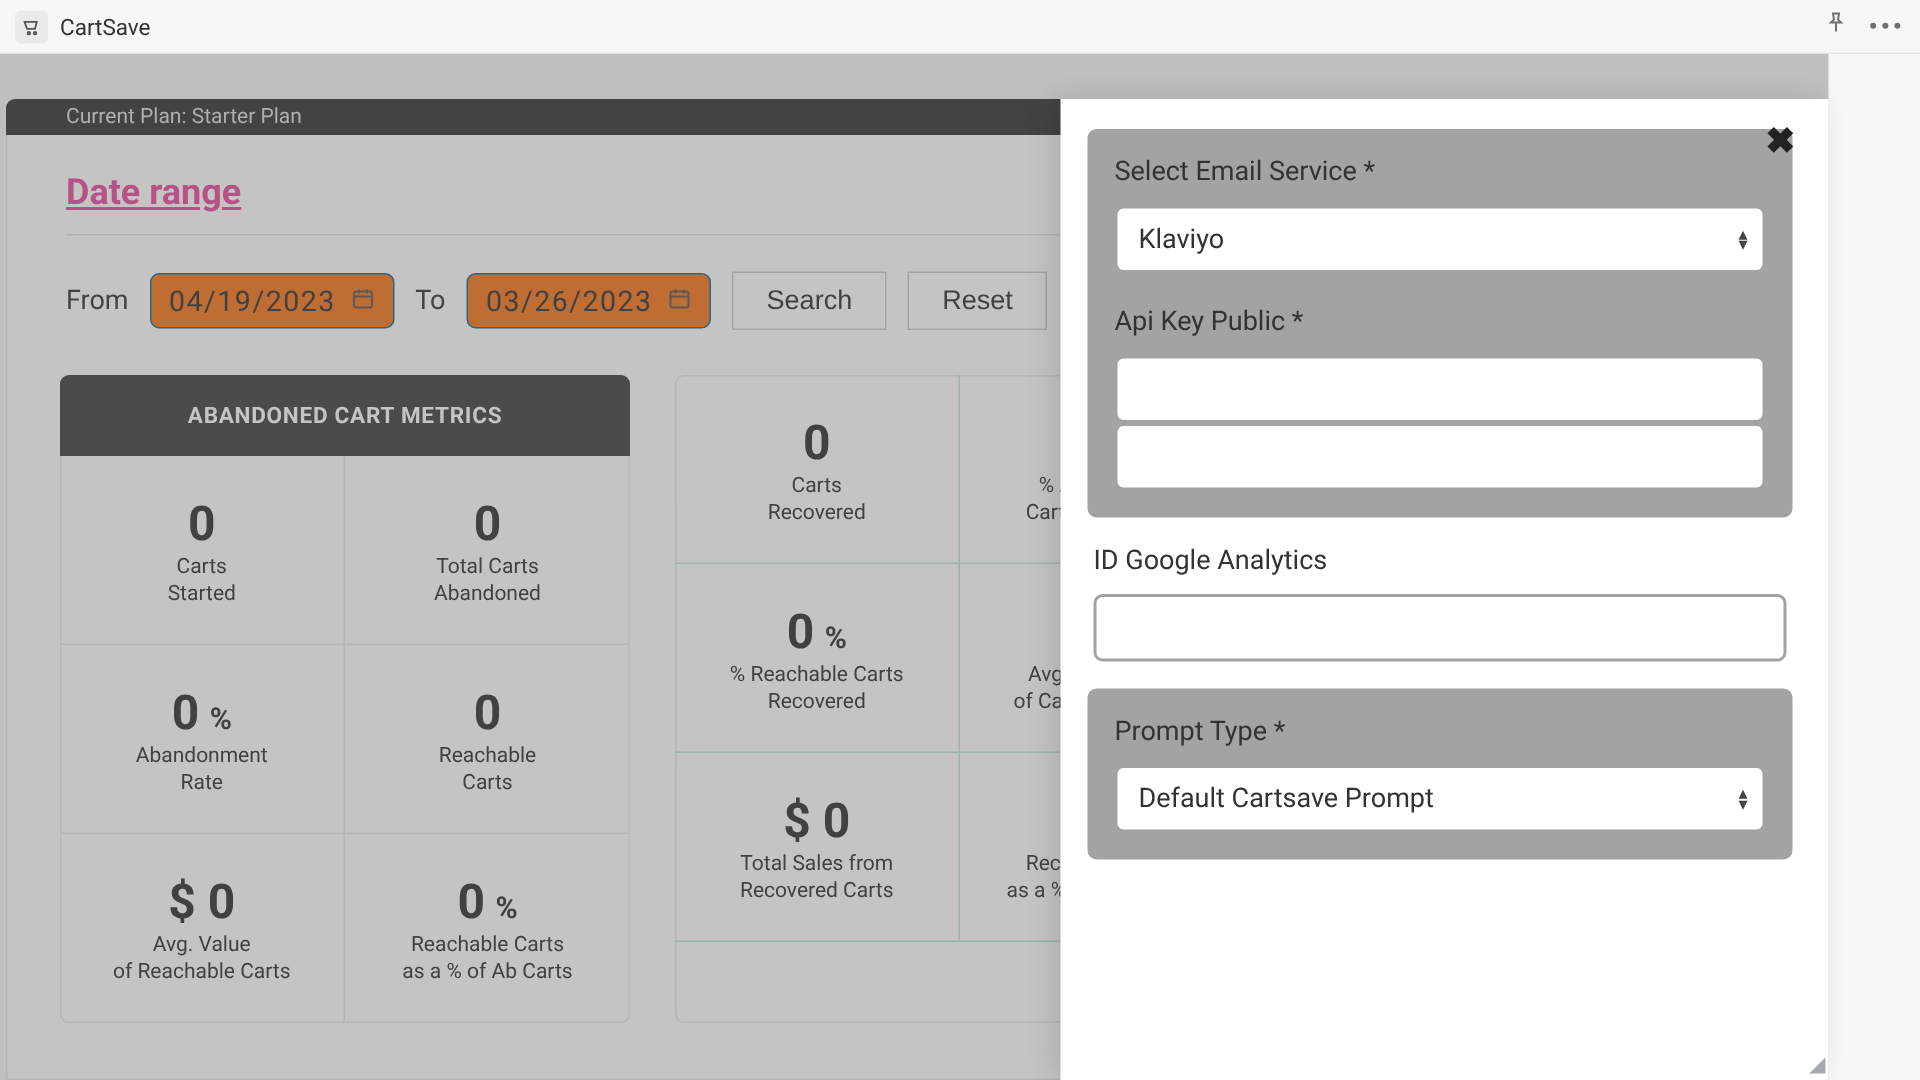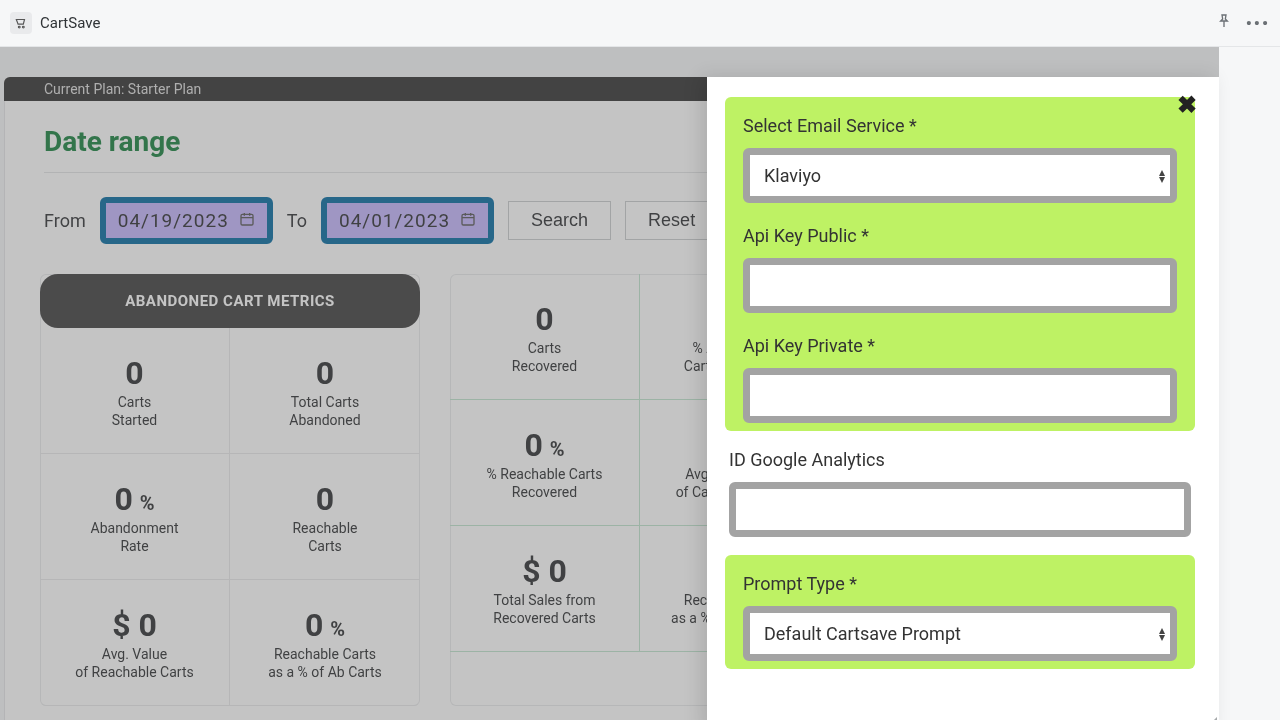--- a/index.html
+++ b/index.html
@@ -1,62 +1,62 @@
 <!DOCTYPE html>
 <html><head>
 <meta charset="utf-8">
 <style>
   * { box-sizing: border-box; margin: 0; padding: 0; }
   html, body { width: 1280px; height: 720px; overflow: hidden; font-family: -apple-system, BlinkMacSystemFont, "Segoe UI", Roboto, "Helvetica Neue", Arial, sans-serif; background: #f6f7f8; color: #212529; }
-  .titlebar { height: 47px; display: flex; align-items: center; justify-content: space-between; padding: 0 10px; background: #f6f7f8; border-bottom: 1px solid #e4e6e8; }
+  .titlebar { height: 36px; display: flex; align-items: center; justify-content: space-between; padding: 0 10px; background: #f6f7f8; border-bottom: 1px solid #e4e6e8; }
   .titlebar-left { display: flex; align-items: center; gap: 8px; }
   .app-icon { width: 22px; height: 22px; background: #e9eaec; border-radius: 4px; display: flex; align-items: center; justify-content: center; font-size: 12px; color: #555; }
   .app-title { font-size: 15px; color: #303437; }
   .titlebar-right { display: flex; align-items: center; gap: 14px; color: #6b7075; }
   .pin-icon, .more-icon { font-size: 17px; cursor: pointer; }
   .more-icon { letter-spacing: 2px; font-weight: bold; }
 
   .workspace { position: relative; width: 1219px; height: 684px; }
 
   
   .dashboard { position: absolute; inset: 0; padding: 30px 0 0 0; }
   .dash-panel { margin: 0 4px; background: #fff; border-radius: 6px 6px 0 0; overflow: hidden; box-shadow: 0 0 0 1px #e5e6e8 inset; height: 100%; }
   .plan-strip { background: #2f2f2f; color: #ddd; font-size: 14px; padding: 4px 40px; }
-  .date-heading { font-size: 28px; font-weight: 700; color: #15803d; padding: 24px 40px 14px 40px; }
+  .date-heading { font-size: 24px; font-weight: 700; color: #ec4899; padding: 24px 40px 14px 40px; text-decoration: underline; }
   .divider { height: 1px; background: #e2e4e6; margin: 0 40px; }
   .daterow { display: flex; align-items: center; gap: 14px; padding: 24px 40px 30px 40px; font-size: 18px; color: #2e3033; }
   .date-label { font-size: 18px; }
-  .date-input { display: inline-flex; align-items: center; gap: 10px; border: 6px solid #0369a1; border-radius: 6px; padding: 6px 12px; font-size: 19px; letter-spacing: 1px; color: #2b2d30; background: #c4b5fd; }
+  .date-input { display: inline-flex; align-items: center; gap: 10px; border: 1px solid #0369a1; border-radius: 6px; padding: 6px 12px; font-size: 19px; letter-spacing: 1px; color: #2b2d30; background: #f97316; }
   .cal-icon { font-size: 16px; color: #555; }
   .btn { border: 1px solid #c9ccce; background: #fff; border-radius: 0; padding: 8px 22px; font-size: 18px; color: #2b2d30; cursor: pointer; }
   .metrics-row { display: flex; gap: 30px; padding: 0 36px; }
   .metric-card { width: 380px; background: #fff; border-radius: 6px; overflow: hidden; box-shadow: 0 0 0 1px #e9eaec inset; }
-  .metric-card .hdr { text-align: center; font-size: 15px; font-weight: 700; letter-spacing: .5px; padding: 18px 10px; color: #fff; border-radius: 18px; }
+  .metric-card .hdr { text-align: center; font-size: 15px; font-weight: 700; letter-spacing: .5px; padding: 18px 10px; color: #fff; }
   .hdr-dark { background: #3c3c3c; }
   .hdr-green { background: #2f9e5d; }
   .metric-grid { display: grid; grid-template-columns: 1fr 1fr; }
   .cell { text-align: center; padding: 26px 10px 24px 10px; }
   .cell .big { font-size: 32px; font-weight: 700; color: #2b2d2f; }
   .cell .big .pct { font-size: 20px; font-weight: 700; margin-left: 2px; }
   .cell .lbl { font-size: 14px; color: #2b2d2f; line-height: 1.25; margin-top: 2px; }
   .metric-card.dark .cell { border-right: 1px solid #e8e9eb; border-bottom: 1px solid #e8e9eb; }
   .metric-card.green .cell { border-right: 1px solid #bfe4cd; border-bottom: 1px solid #bfe4cd; }
   .metric-card .cell:nth-child(2n) { border-right: none; }
 
   .dimmer { position: absolute; inset: 0; background: rgba(100,100,100,.38); }
 
   
   .panel { position: absolute; top: 30px; right: 0; width: 512px; height: 654px; background: #fff; box-shadow: -6px 0 18px rgba(0,0,0,.12); overflow: hidden; }
   .panel-close { position: absolute; top: 14px; right: 22px; font-size: 24px; font-weight: 900; color: #222; cursor: pointer; }
   .panel-body { padding: 20px 24px 0 18px; height: 100%; overflow-y: auto; }
   .change-plan { display: flex; justify-content: flex-end; margin-bottom: 18px; }
   .change-plan-btn { background: #0f6b47; color: #fff; border: none; border-radius: 6px; padding: 12px 22px; font-size: 18px; cursor: pointer; }
-  .form-block { background: #bef264; border-radius: 6px; padding: 18px 18px 8px 18px; margin-bottom: 18px; }
+  .form-block { background: #a3a3a3; border-radius: 6px; padding: 18px 18px 18px 18px; margin-bottom: 18px; }
   .form-label { font-size: 18px; color: #333; margin-bottom: 12px; }
-  .form-control { width: 100%; border: 7px solid #a3a3a3; border-radius: 6px; background: #fff; padding: 10px 14px; font-size: 18px; color: #333; }
+  .form-control { width: 100%; border: 2px solid #a3a3a3; border-radius: 6px; background: #fff; padding: 10px 14px; font-size: 18px; color: #333; }
   .select-wrap { position: relative; }
   .select-caret { position: absolute; right: 12px; top: 50%; transform: translateY(-50%); font-size: 12px; color: #444; pointer-events: none; line-height: .6; }
   .plain-block { padding: 0 4px 18px 4px; }
   .resize-handle { position: absolute; right: 2px; bottom: 2px; color: #a6a9ab; font-size: 14px; transform: rotate(0deg); }
 </style>
 </head>
 <body>
 
 <div class="titlebar">
   <div class="titlebar-left">
@@ -96,21 +96,21 @@
             <svg width="16" height="16" viewBox="0 0 24 24" fill="none" stroke="#555" stroke-width="2">
                 <rect x="3" y="5" width="18" height="16" rx="2"></rect>
                 <line x1="3" y1="10" x2="21" y2="10"></line>
                 <line x1="8" y1="3" x2="8" y2="7"></line>
                 <line x1="16" y1="3" x2="16" y2="7"></line>
               </svg>
           </span>
         </span>
         <span class="date-label">To</span>
         <span class="date-input">
-          <span>04/01/2023</span>
+          <span>03/26/2023</span>
           <span class="cal-icon">
             <svg width="16" height="16" viewBox="0 0 24 24" fill="none" stroke="#555" stroke-width="2">
                 <rect x="3" y="5" width="18" height="16" rx="2"></rect>
                 <line x1="3" y1="10" x2="21" y2="10"></line>
                 <line x1="8" y1="3" x2="8" y2="7"></line>
                 <line x1="16" y1="3" x2="16" y2="7"></line>
               </svg>
           </span>
         </span>
         <button class="btn">Search</button>
@@ -187,21 +187,20 @@
     <div class="panel-body">
 
       <div class="form-block">
         <div class="form-label">Select Email Service *</div>
         <div class="select-wrap">
           <div class="form-control">Klaviyo</div>
           <div class="select-caret">▴<br>▾</div>
         </div>
         <div class="form-label" style="margin-top:22px">Api Key Public *</div>
         <input class="form-control" value="" style="">
-        <div class="form-label" style="margin-top:22px">Api Key Private *</div>
         <input class="form-control" value="" style="">
       </div>
 
       <div class="plain-block">
         <div class="form-label">ID Google Analytics</div>
         <input class="form-control" value="" style="">
       </div>
 
       <div class="form-block">
         <div class="form-label">Prompt Type *</div>

